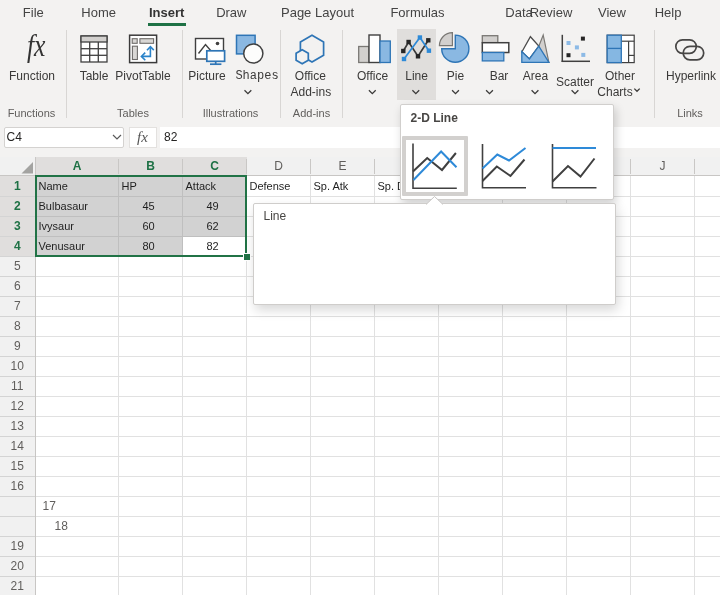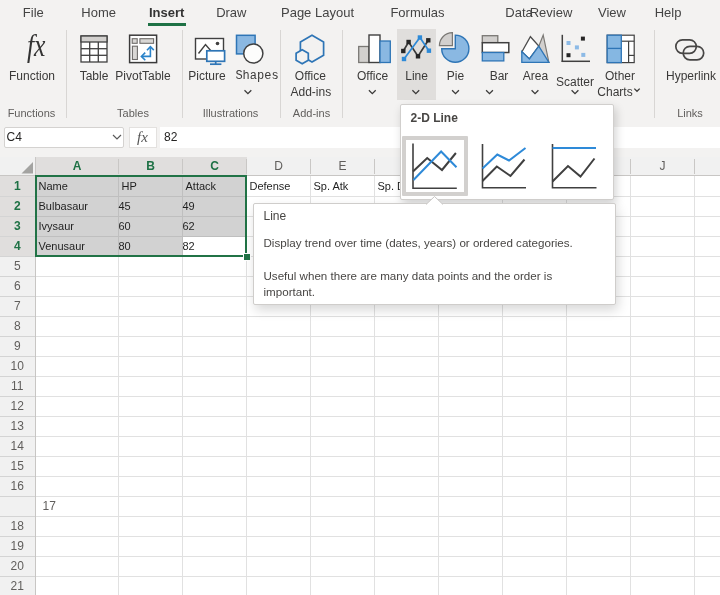--- a/index.html
+++ b/index.html
@@ -6,21 +6,21 @@
   #root{position:relative;width:720px;height:595px;background:#fff;
         font-family:"Liberation Sans", sans-serif; -webkit-font-smoothing:antialiased;}
   .abs{position:absolute;}
   .tab{position:absolute;top:5px;font-size:13px;color:#444;transform:translateX(-50%);white-space:nowrap;}
   .lbl{position:absolute;font-size:12px;color:#3b3a39;transform:translateX(-50%);white-space:nowrap;line-height:12px;}
   .glbl{position:absolute;font-size:11px;color:#605e5c;transform:translateX(-50%);white-space:nowrap;top:107px;text-align:right;}
   .sep{position:absolute;width:1px;top:30px;height:88px;background:#d8d6d4;}
   .colhdr{position:absolute;top:157px;height:18px;font-size:12px;color:#605e5c;text-align:center;line-height:19px;}
   .rowhdr{position:absolute;left:0;width:34.5px;font-size:12px;color:#605e5c;text-align:center;height:20px;line-height:20px;}
   .cell{position:absolute;font-size:11px;color:#1f1f1f;line-height:20px;white-space:nowrap;}
-  .num{text-align:left;}
+  .num{text-align:center;}
 </style></head><body>
 <div id="root">
 
 <div class="abs" style="left:0;top:0;width:720px;height:157px;background:#f3f2f1;"></div>
 <div class="tab" style="left:33.3px;">File</div>
 <div class="tab" style="left:98.7px;">Home</div>
 <div class="tab" style="left:231.3px;">Draw</div>
 <div class="tab" style="left:317.5px;">Page Layout</div>
 <div class="tab" style="left:417.5px;">Formulas</div>
 <div class="tab" style="left:489px;margin-left:30px;">Data</div>
@@ -184,21 +184,21 @@
 <div class="rowhdr" style="top:315.5px;">8</div>
 <div class="rowhdr" style="top:335.5px;">9</div>
 <div class="rowhdr" style="top:355.5px;">10</div>
 <div class="rowhdr" style="top:375.5px;">11</div>
 <div class="rowhdr" style="top:395.5px;">12</div>
 <div class="rowhdr" style="top:415.5px;">13</div>
 <div class="rowhdr" style="top:435.5px;">14</div>
 <div class="rowhdr" style="top:455.5px;">15</div>
 <div class="rowhdr" style="top:475.5px;">16</div>
 <div class="rowhdr" style="top:495.5px;padding-left:32px;">17</div>
-<div class="rowhdr" style="top:515.5px;">18</div>
+<div class="rowhdr" style="top:515.5px;padding-left:44px;">18</div>
 <div class="rowhdr" style="top:535.5px;">19</div>
 <div class="rowhdr" style="top:555.5px;">20</div>
 <div class="rowhdr" style="top:575.5px;">21</div>
 <div class="abs" style="left:0;top:195.5px;width:35px;height:0.8px;background:#d4d4d4;"></div>
 <div class="abs" style="left:0;top:215.5px;width:35px;height:0.8px;background:#d4d4d4;"></div>
 <div class="abs" style="left:0;top:235.5px;width:35px;height:0.8px;background:#d4d4d4;"></div>
 <div class="abs" style="left:0;top:255.5px;width:35px;height:0.8px;background:#d4d4d4;"></div>
 <div class="abs" style="left:0;top:275.5px;width:35px;height:0.8px;background:#d4d4d4;"></div>
 <div class="abs" style="left:0;top:295.5px;width:35px;height:0.8px;background:#d4d4d4;"></div>
 <div class="abs" style="left:0;top:315.5px;width:35px;height:0.8px;background:#d4d4d4;"></div>
@@ -289,18 +289,16 @@
 <polyline points="82.5,77 96.8,62.5 110.5,72 124.5,55.5" fill="none" stroke="#404040" stroke-width="2"></polyline>
 <polyline points="82.5,64.5 97.3,50.5 109,56.5 125.5,44" fill="none" stroke="#2E8AD8" stroke-width="2"></polyline>
 <g fill="none" stroke="#404040" stroke-width="1.6">
 <polyline points="152.5,40 152.5,83.7 196.5,83.7"></polyline>
 </g>
 <polyline points="152.5,77.5 168,62 180.5,72.5 194.5,54.5" fill="none" stroke="#404040" stroke-width="2"></polyline>
 <line x1="152.5" y1="44" x2="196" y2="44" stroke="#2E8AD8" stroke-width="2"></line>
 </svg>
 <div class="abs" style="left:253px;top:203px;width:362.5px;height:102px;background:#fff;border:1px solid #cfcdcb;box-sizing:border-box;box-shadow:2px 5px 12px rgba(0,0,0,0.16);border-radius:2px;"></div>
 <div class="abs" style="left:263.5px;top:208.5px;font-size:12px;color:#484644;">Line</div>
-<div class="abs" style="left:263.5px;top:235.8px;font-size:11.6px;color:#484644;">Display trend over time (dates, years) or ordered categories.</div>
-<div class="abs" style="left:263.5px;top:267.5px;font-size:11.6px;color:#484644;line-height:16.5px;">Useful when there are many data points and the order is<br>important.</div>
 <svg class="abs" style="left:424px;top:195px;" width="22" height="10">
 <polygon points="2,9.5 10.5,1.5 19,9.5" fill="#fff"></polygon>
 <polyline points="2,9.5 10.5,1.5 19,9.5" fill="none" stroke="#c8c6c4" stroke-width="1"></polyline>
 </svg>
 </div>
 </body></html>

